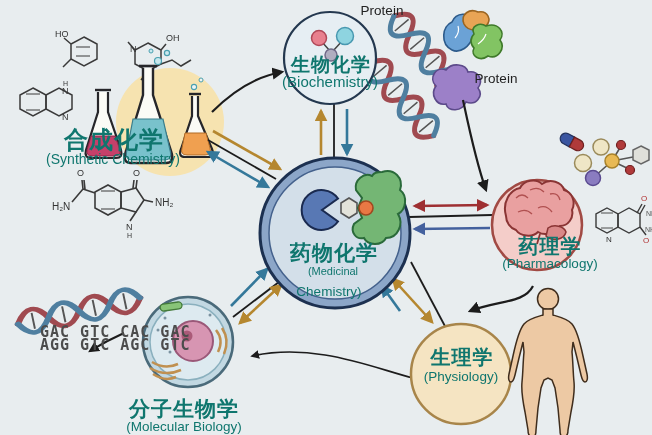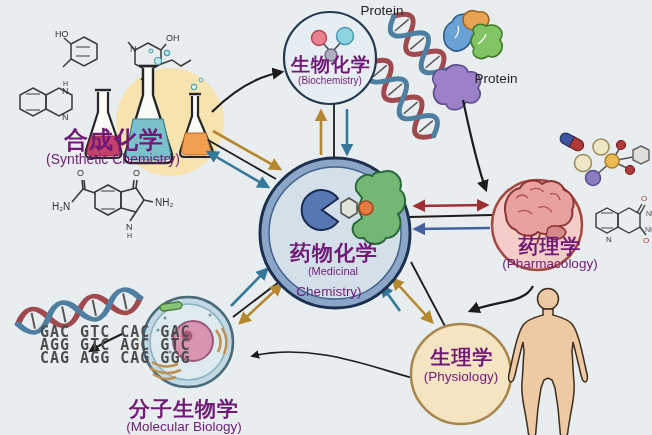--- a/index.html
+++ b/index.html
@@ -4,21 +4,21 @@
 <style>
   html,body{margin:0;padding:0;}
   #stage{
     position:relative;width:652px;height:435px;overflow:hidden;
     background:#e8edef;
     font-family:"Liberation Sans","DejaVu Sans",sans-serif;
   }
   #artwork{position:absolute;left:0;top:0;}
   .lbl{
     position:absolute;transform:translate(-50%,-50%);
-    white-space:nowrap;color:#701a75;line-height:1;
+    white-space:nowrap;color:#0f766e;line-height:1;
   }
   .zh{font-weight:700;letter-spacing:1px;}
   .en{font-weight:400;}
   .seq{
     position:absolute;left:40px;top:326px;
     font-family:"DejaVu Sans Mono","Liberation Mono",monospace;
     font-size:15px;font-weight:700;color:#4c4c4c;letter-spacing:1px;line-height:13px;
   }
   .protein{font-size:13.5px;color:#222;}
 </style>
@@ -236,37 +236,36 @@
         <circle cx="165" cy="318" r="1.5" fill="#7a92a0"></circle>
     <circle cx="210" cy="315" r="1.5" fill="#7a92a0"></circle>
         <circle cx="170" cy="352" r="1.5" fill="#7a92a0"></circle>
   </g>
 </svg>
 
   <div class="lbl zh" style="left:114px;top:140px;font-size:24px;">合成化学</div>
   <div class="lbl en" style="left:113px;top:159px;font-size:14px;">(Synthetic Chemistry)</div>
 
   <div class="lbl zh" style="left:331px;top:64px;font-size:19px;">生物化学</div>
-  <div class="lbl en" style="left:330px;top:81px;font-size:10px;">(Biochemistry)</div>
+  <div class="lbl en" style="left:330px;top:81px;font-size:15px;">(Biochemistry)</div>
 
   <div class="lbl protein" style="left:382px;top:11px;">Protein</div>
   <div class="lbl protein" style="left:496px;top:79px;">Protein</div>
 
   <div class="lbl zh" style="left:334px;top:252px;font-size:21px;">药物化学</div>
   <div class="lbl en" style="left:333px;top:271px;font-size:11px;">(Medicinal</div>
   <div class="lbl en" style="left:329px;top:292px;font-size:13.5px;">Chemistry)</div>
 
   <div class="lbl zh" style="left:550px;top:246px;font-size:20px;">药理学</div>
   <div class="lbl en" style="left:550px;top:264px;font-size:13.5px;">(Pharmacology)</div>
 
   <div class="lbl zh" style="left:462px;top:357px;font-size:20px;">生理学</div>
   <div class="lbl en" style="left:461px;top:377px;font-size:13.5px;">(Physiology)</div>
 
   <div class="lbl zh" style="left:184px;top:408px;font-size:21px;">分子生物学</div>
   <div class="lbl en" style="left:184px;top:427px;font-size:13.5px;">(Molecular Biology)</div>
 
   <div class="seq">
     <div>GAC GTC CAC GAC</div>
     <div>AGG GTC AGC GTC</div>
-    <div>CAG AGG CAG GGG</div>
   </div>
 
 </div>
 
 </body></html>

